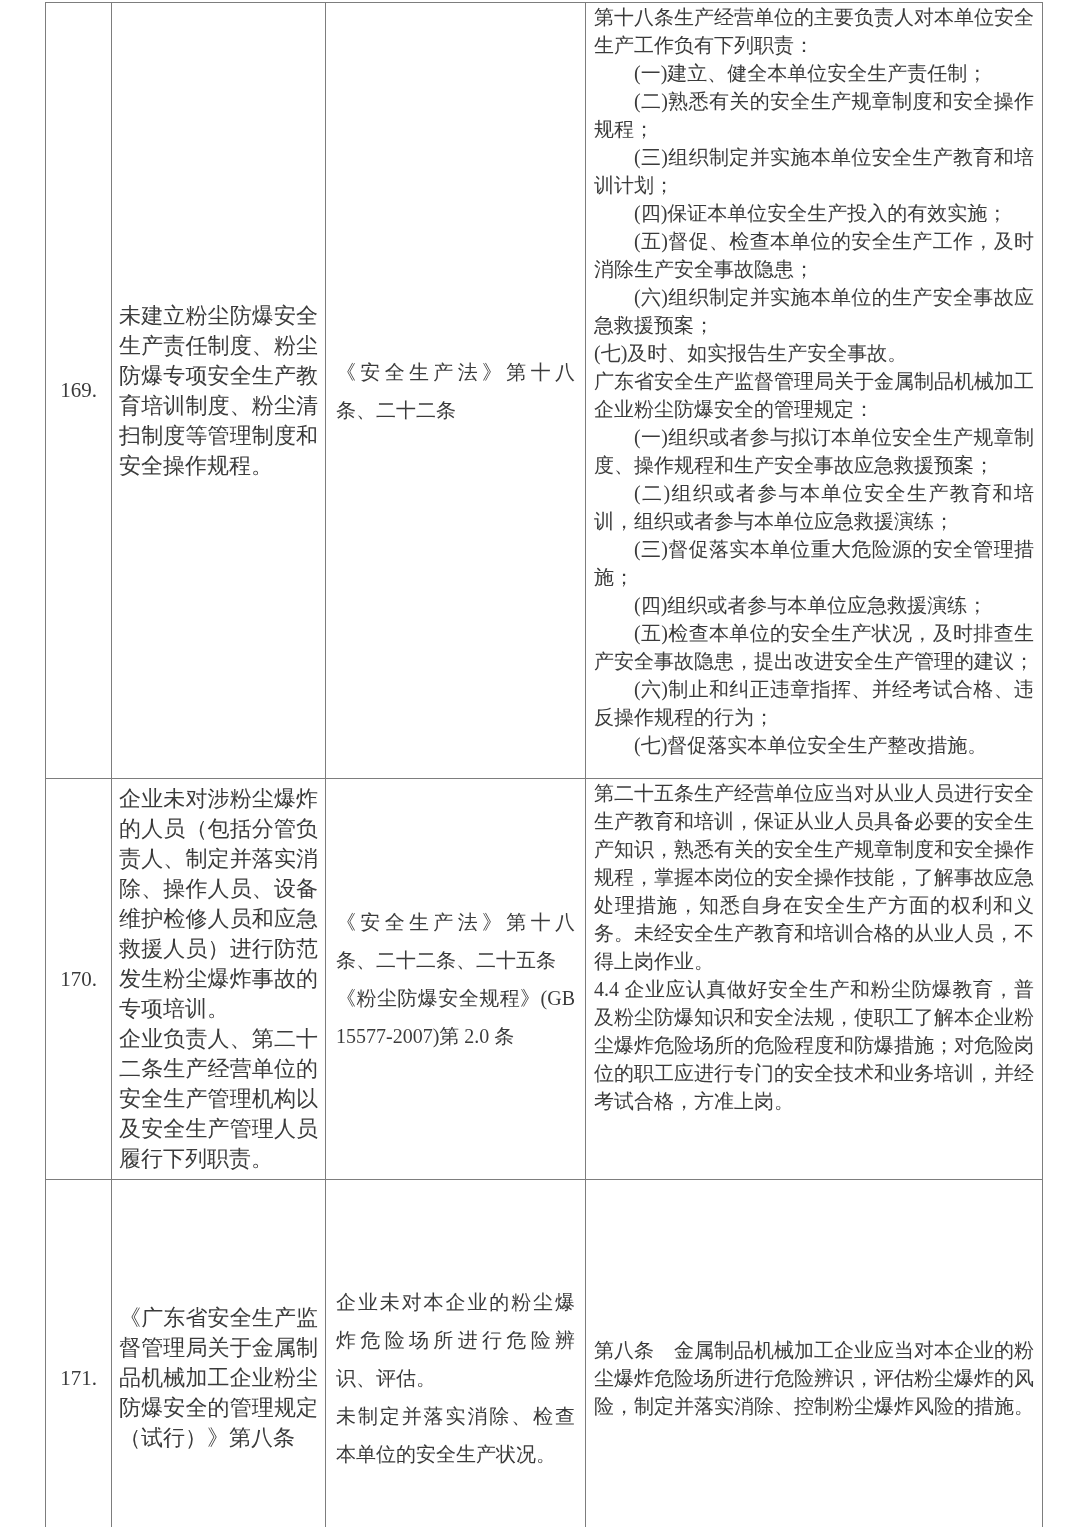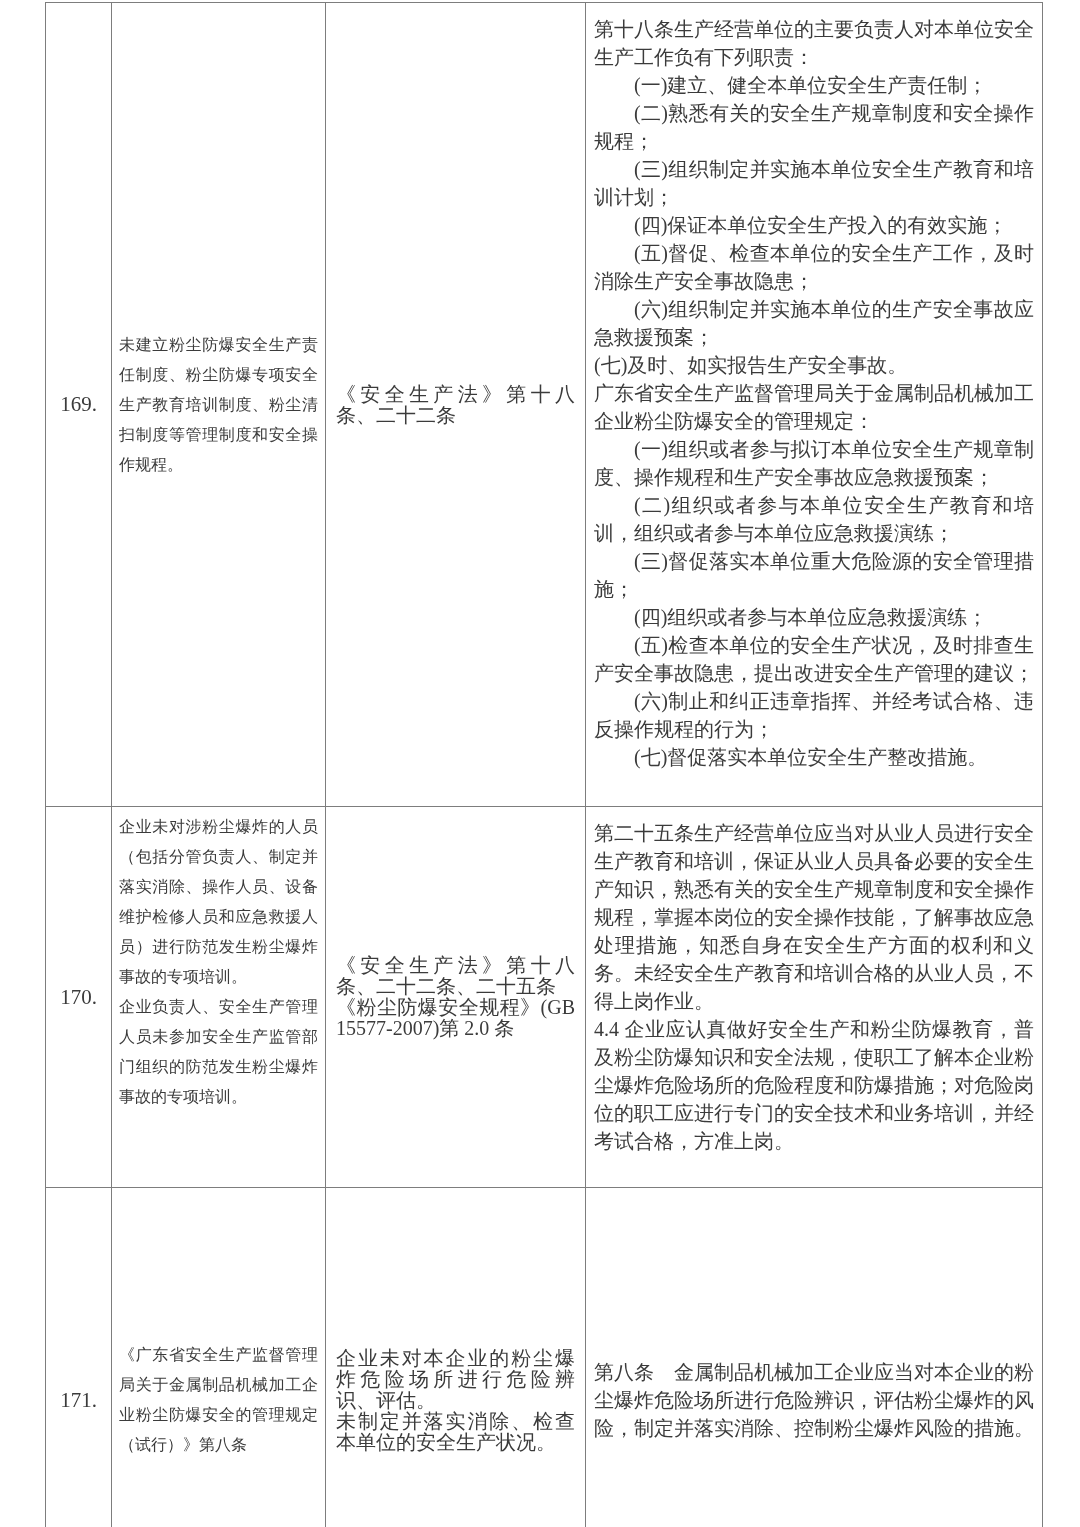--- a/index.html
+++ b/index.html
@@ -32,33 +32,33 @@
   tr.r0 td { height: 765px; }
   tr.r1 td { height: 342px; }
   tr.r2 td { height: 386px; }
 
   td.num {
     text-align: center;
     font-size: 21px;
     padding: 0 2px;
   }
   td.vio {
-    font-size: 16px;
+    font-size: 22px;
     line-height: 30px;
     padding: 5px 7px;
   }
   td.basis {
     font-size: 20px;
-    line-height: 21px;
-    padding: 19px 10px;
+    line-height: 38px;
+    padding: 5px 10px;
   }
   td.legal {
     font-size: 20px;
     line-height: 28px;
-    padding: 12px 8px;
+    padding: 0 8px;
   }
   td.vtop { vertical-align: top; }
   td.vmid { vertical-align: middle; }
 
   p.para {
     margin: 0;
     text-align: justify;
     text-justify: inter-ideograph;
     word-break: break-all;
   }
@@ -99,21 +99,21 @@
           <p class="para ind">(四)组织或者参与本单位应急救援演练；</p>
           <p class="para ind">(五)检查本单位的安全生产状况，及时排查生产安全事故隐患，提出改进安全生产管理的建议；</p>
           <p class="para ind">(六)制止和纠正违章指挥、并经考试合格、违反操作规程的行为；</p>
           <p class="para ind">(七)督促落实本单位安全生产整改措施。</p>
         </td>
     </tr>
     <tr class="r1">
       <td class="num">170.</td>
       <td class="vio vtop">
           <p class="para">企业未对涉粉尘爆炸的人员（包括分管负责人、制定并落实消除、操作人员、设备维护检修人员和应急救援人员）进行防范发生粉尘爆炸事故的专项培训。</p>
-          <p class="para">企业负责人、安全生产管理人员未参加安全生产监管部门组织的防范发生粉尘爆炸事故的专项培训。</p>
+          <p class="para">企业负责人、第二十二条生产经营单位的安全生产管理机构以及安全生产管理人员履行下列职责。</p>
         </td>
       <td class="basis vmid">
           <p class="para">《安全生产法》第十八条、二十二条、二十五条</p>
           <p class="para">《粉尘防爆安全规程》(GB15577-2007)第 2.0 条</p>
         </td>
       <td class="legal vtop">
           <p class="para">第二十五条生产经营单位应当对从业人员进行安全生产教育和培训，保证从业人员具备必要的安全生产知识，熟悉有关的安全生产规章制度和安全操作规程，掌握本岗位的安全操作技能，了解事故应急处理措施，知悉自身在安全生产方面的权利和义务。未经安全生产教育和培训合格的从业人员，不得上岗作业。</p>
           <p class="para">4.4 企业应认真做好安全生产和粉尘防爆教育，普及粉尘防爆知识和安全法规，使职工了解本企业粉尘爆炸危险场所的危险程度和防爆措施；对危险岗位的职工应进行专门的安全技术和业务培训，并经考试合格，方准上岗。</p>
         </td>
     </tr>

